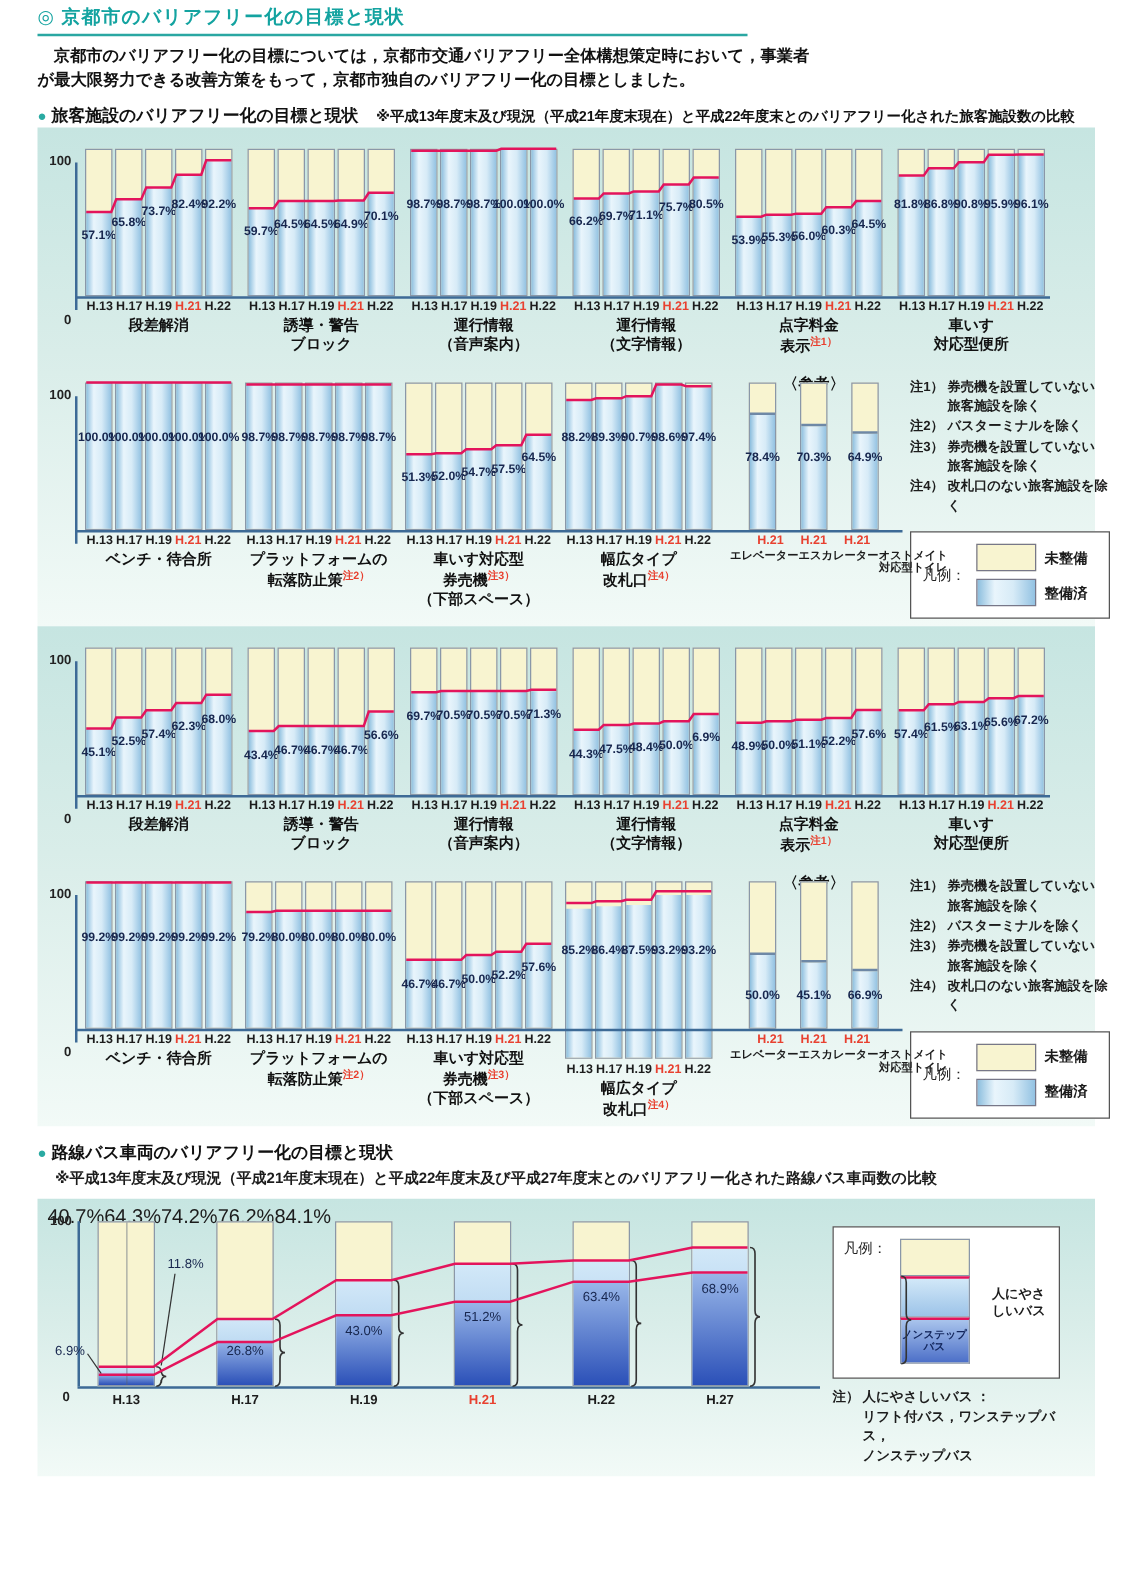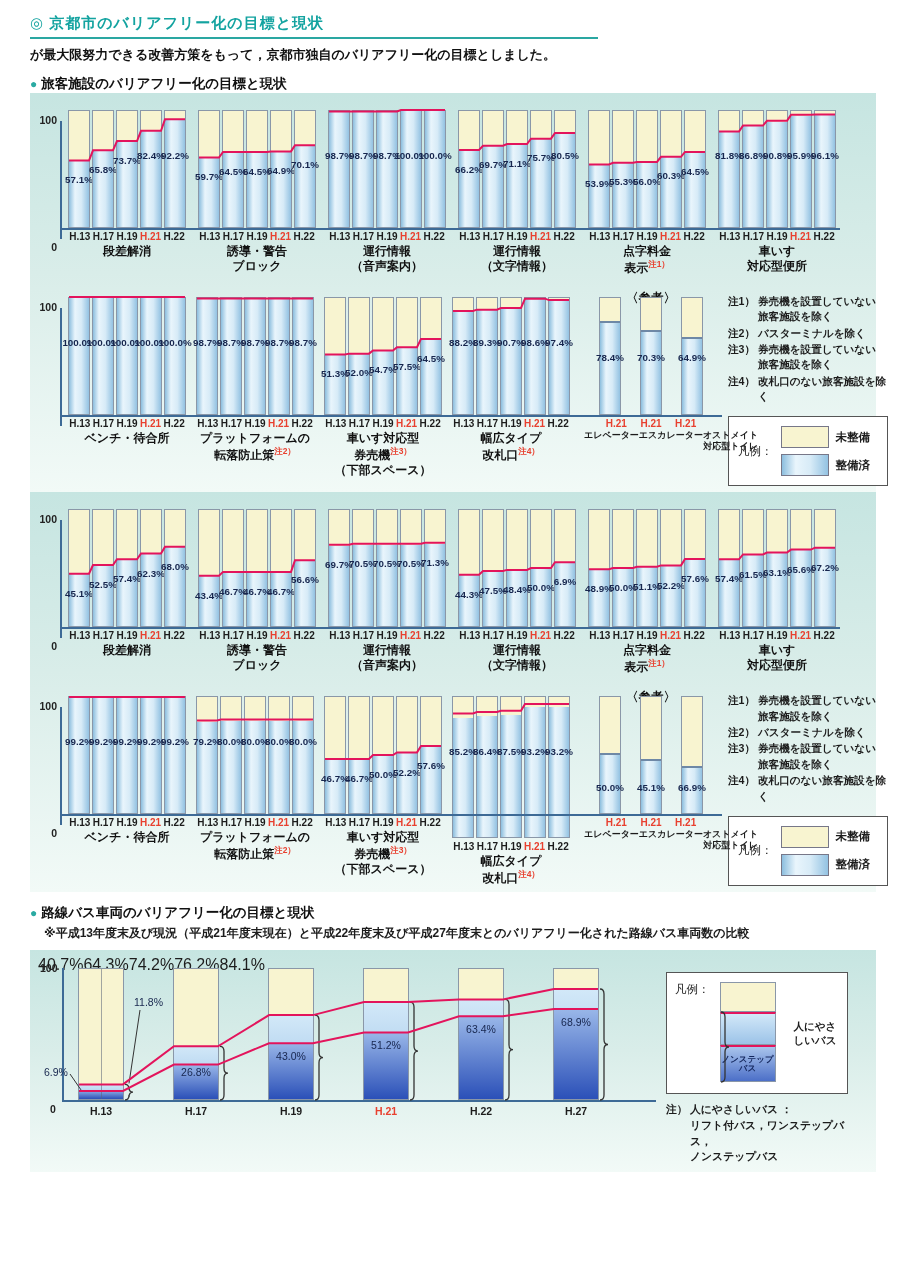--- a/index.html
+++ b/index.html
@@ -1,16 +1,16 @@
 <!DOCTYPE html>
 <html><head>
 <meta charset="utf-8">
 <style>
   html,body{margin:0;padding:0;background:#fff;font-family:"Liberation Sans","DejaVu Sans",sans-serif;color:#1c1c1c;}
-  #page{width:900px;height:1273px;box-sizing:border-box;padding:14px 24px 0 30px;overflow:hidden;background:#fff;}
+  #page{width:900px;height:1273px;box-sizing:border-box;padding:4px 24px 0 30px;overflow:hidden;background:#fff;}
 
   
   .doc-title{color:#13a3a0;font-size:15px;font-weight:bold;letter-spacing:1px;padding-bottom:4px;border-bottom:2px solid #2aa7a2;width:568px;}
   .intro{font-size:13px;line-height:1.45;margin-top:7px;font-weight:bold;color:#111;}
   .sec-head{margin-top:10px;font-size:13.5px;font-weight:bold;color:#111;display:flex;align-items:baseline;gap:4px;}
   .bullet{color:#2aaaa2;font-size:12px;}
   .sec-note{font-size:11.5px;font-weight:bold;margin-left:10px;}
   .sub-note{font-size:12px;font-weight:bold;margin:3px 0 0 14px;}
 
   
@@ -79,26 +79,28 @@
   .bus-note{margin-top:8px;}
   .bus-note .note-item{font-size:10.8px;}
 </style>
 </head>
 <body>
 
 <div id="page">
 
   <div class="doc-title">◎ 京都市のバリアフリー化の目標と現状</div>
   <div class="intro">
+    <div>　京都市のバリアフリー化の目標については，京都市交通バリアフリー全体構想策定時において，事業者</div>
     <div>が最大限努力できる改善方策をもって，京都市独自のバリアフリー化の目標としました。</div>
   </div>
 
   <div class="sec-head">
     <span class="bullet">●</span>
     <span>旅客施設のバリアフリー化の目標と現状</span>
+    <span class="sec-note">※平成13年度末及び現況（平成21年度末現在）と平成22年度末とのバリアフリー化された旅客施設数の比較</span>
   </div>
 
   <div class="panel" id="panel-0">
       <div class="frow">
         <div class="plots-wrap">
           <div class="faxis" style="height: 143px;">
             <div class="vline" style="height: 118px;"></div>
             <span class="axnum" style="top: 4px;">100</span>
             <span class="axnum" style="top: 131px;">0</span>
           </div>

